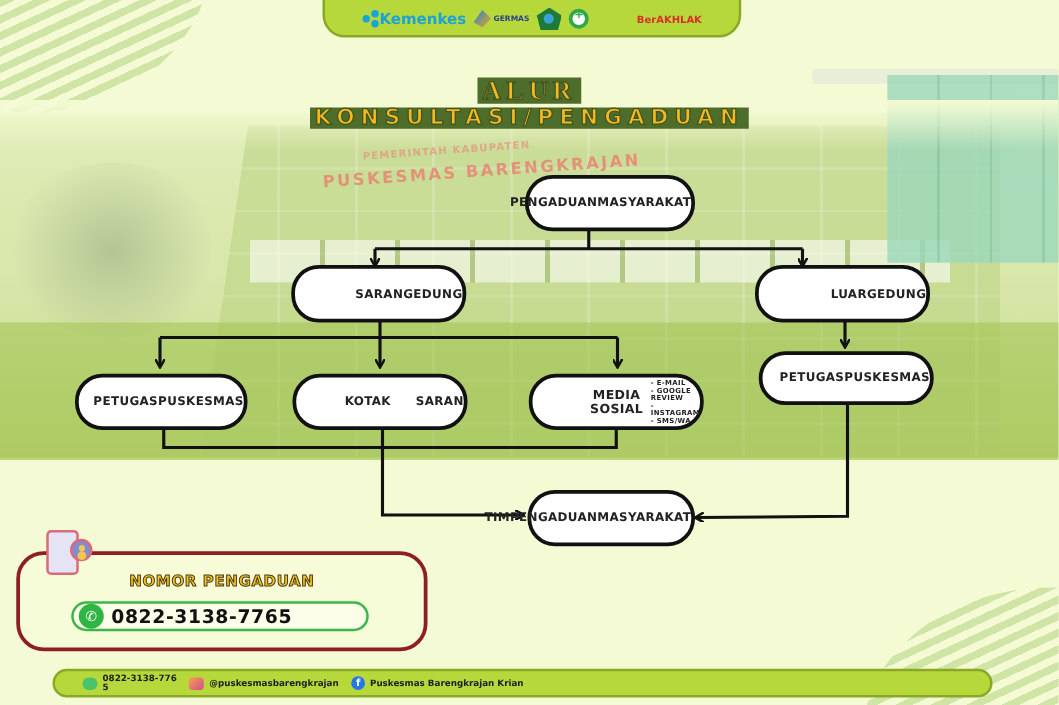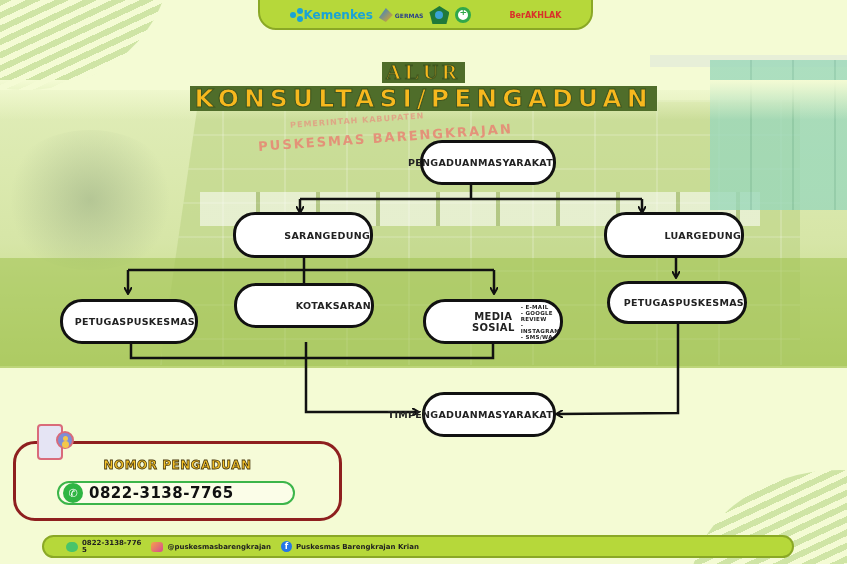--- a/index.html
+++ b/index.html
@@ -54,21 +54,21 @@
   .logo-jatim::after { content: ""; position: absolute; left: 6px; top: 5px; width: 8px; height: 8px; border-radius: 50%; background: #3aa3d6; }
   .logo-circle { width: 16px; height: 16px; border-radius: 50%; background: #fff; border: 3px solid #31a84a; position: relative; }
   .logo-circle::after { content: "+"; position: absolute; left: 1px; top: -3px; font-size: 9px; font-weight: bold; color: #31a84a; }
   .logo-berakhlak { color: #d9312a; font-weight: bold; font-size: 8px; font-family: "DejaVu Sans", sans-serif; padding-left: 32px; }
 
   
   .title { position: absolute; left: 0; width: 847px; text-align: center; font-family: "DejaVu Sans", sans-serif;
     font-weight: 900; color: #f7b81e; text-transform: uppercase; }
   .title .tx { display: inline-block; background: #4f6d2a; padding: 0 4px; line-height: 1; }
   .title.t1 { top: 60px; font-size: 21px; letter-spacing: 4px; font-family: Liberation Serif, serif; }
-  .title.t2 { top: 84px; font-size: 25px; letter-spacing: 5px; }
+  .title.t2 { top: 84px; font-size: 17px; letter-spacing: 5px; }
   .title .tx { -webkit-text-stroke: 1px #3d5520; }
 
   
   svg.lines { position: absolute; left: 0; top: 0; width: 847px; height: 564px; }
   .node { position: absolute; background: #fff; border: 3px solid #111; border-radius: 22px;
     display: flex; flex-direction: row; align-items: center; justify-content: flex-end;
     font-family: "DejaVu Sans", sans-serif; font-weight: bold; color: #222; text-align: center;
     font-size: 9.5px; line-height: 11px; letter-spacing: .3px; }
   .node .sub { font-size: 5.5px; line-height: 6px; text-align: left; margin-top: 1px; }
   .node .sub li { list-style: none; }
@@ -175,21 +175,21 @@
     <span>GEDUNG</span>
   </div>
   <div class="node" style="left:604px;top:212px;width:140px;height:46px;">
     <span>LUAR</span>
     <span>GEDUNG</span>
   </div>
   <div class="node" style="left:60px;top:299px;width:138px;height:45px;">
     <span>PETUGAS</span>
     <span>PUSKESMAS</span>
   </div>
-  <div class="node" style="left:234px;top:283px;width:140px;height:45px;">
+  <div class="node" style="left:234px;top:299px;width:140px;height:45px;gap:20px;">
     <span>KOTAK</span>
     <span>SARAN</span>
   </div>
   <div class="node" style="left:423px;top:299px;width:140px;height:45px;">
     <span style="font-size:10px;margin-left:40px;">MEDIA SOSIAL</span>
     <ul class="sub">
       <li>E-MAIL</li>
       <li>GOOGLE REVIEW</li>
       <li>INSTAGRAM</li>
       <li>SMS/WA</li>

